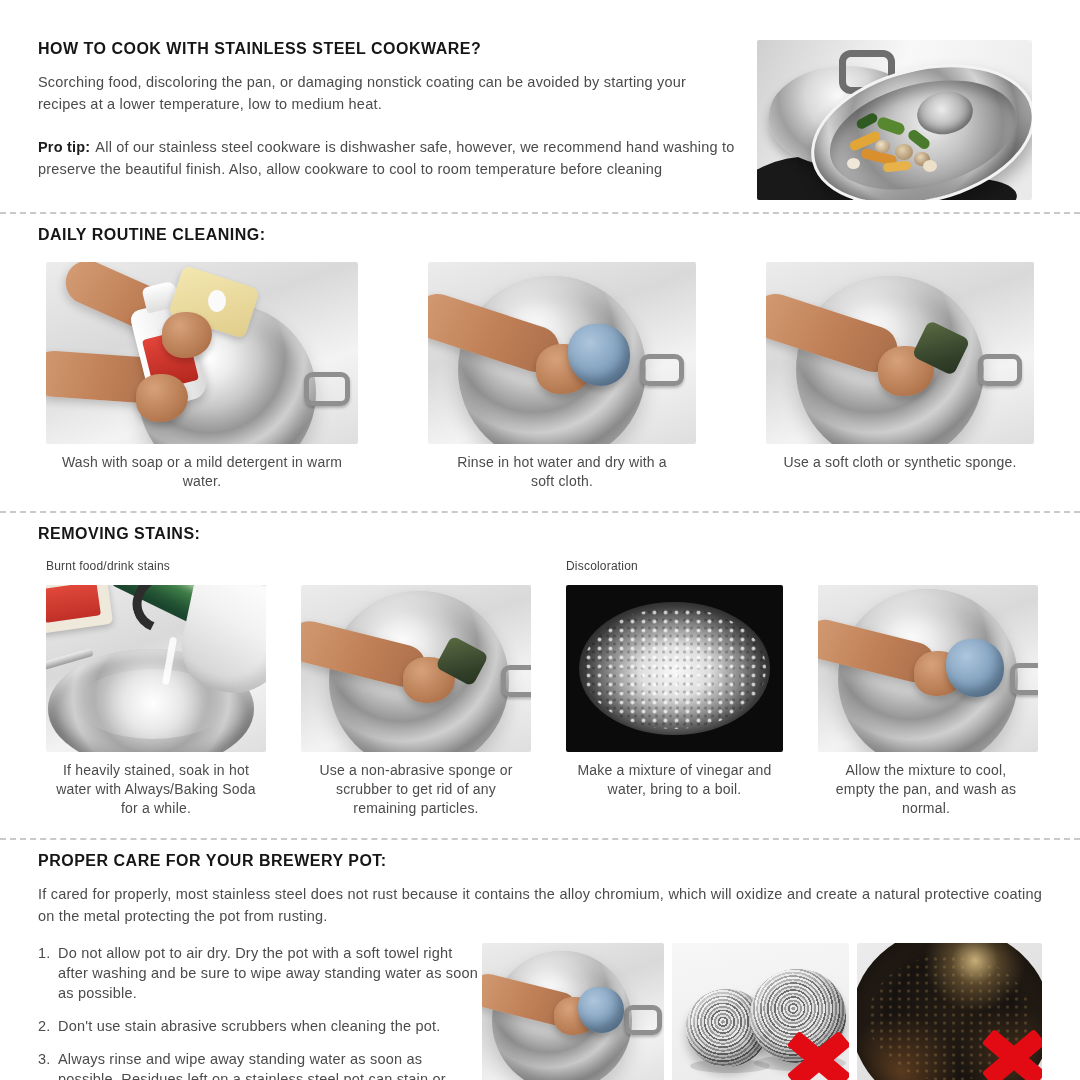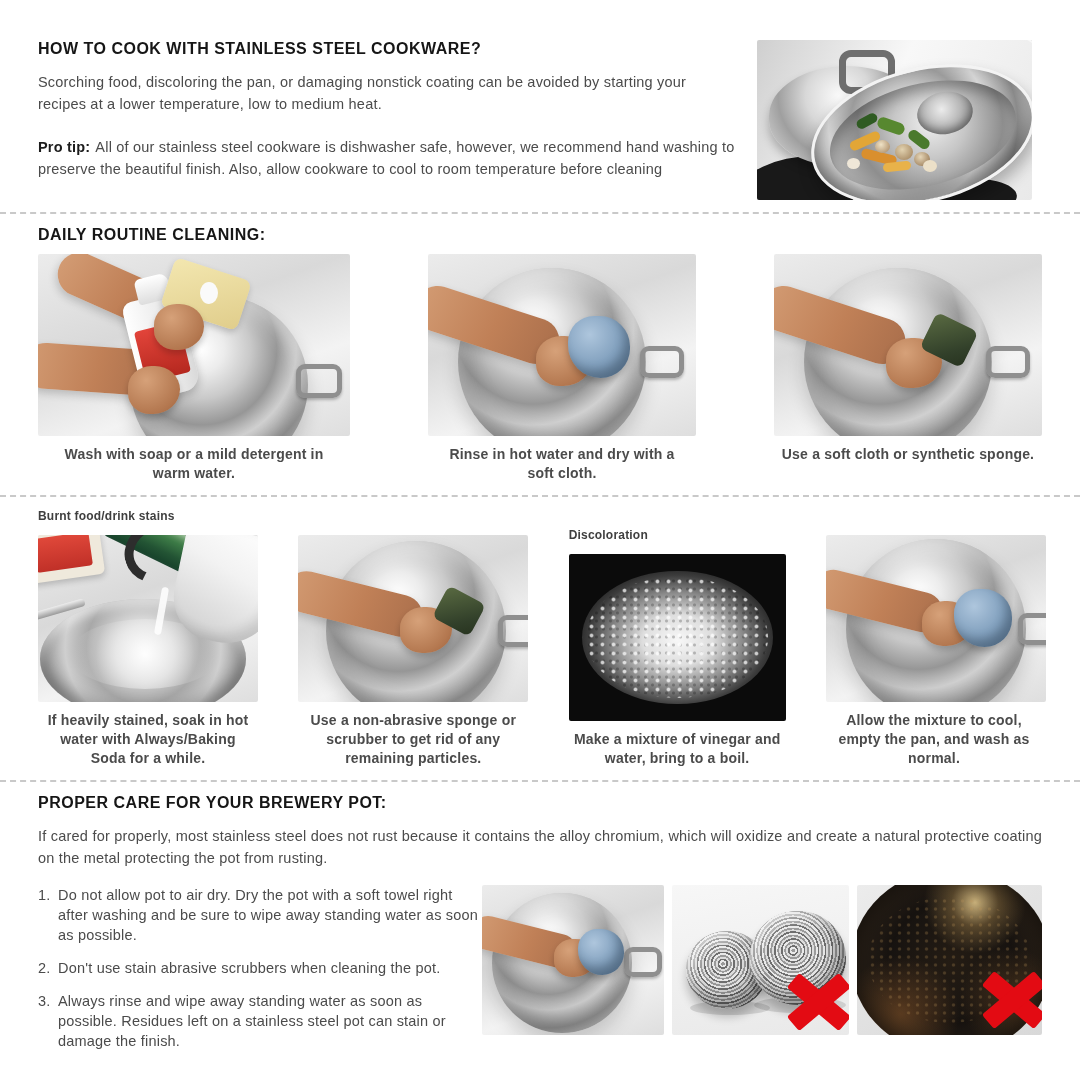--- a/index.html
+++ b/index.html
@@ -14,21 +14,21 @@
 
   
   .top-section { display:flex; align-items:flex-start; }
   .top-text { width:715px; padding-right:4px; }
   .top-text p.body { margin-top:13px; max-width:700px; }
   .top-text p.protip { margin-top:21px; max-width:700px; }
   .protip b { color:#1d1d1d; margin-right:5px; }
 
   
   .fig-row { display:flex; justify-content:space-between; margin-top:10px; }
-  figure { margin:0; display:flex; flex-direction:column; flex-shrink:0;font-weight:bold; }
+  figure { margin:8px; display:flex; flex-direction:column; flex-shrink:0; }
   .fig-head { height:26px; font-size:12px; letter-spacing:.2px; color:#3f3f3f; white-space:nowrap; }
   figcaption { margin-top:9px; text-align:center; font-size:14px; line-height:19px; color:#4b4b4b; letter-spacing:.2px; }
   figcaption .cap-inner { display:inline-block; }
 
   
   .scene { position:relative; overflow:hidden; border-radius:2px;
     background:linear-gradient(160deg,#ececec 0%,#d9d9d9 38%,#f3f3f3 68%,#dedede 100%); }
   .pan { position:absolute; border-radius:50%;
     background:radial-gradient(circle at 40% 30%,#ffffff 0%,#ececec 14%,#c9c9c9 30%,#969696 46%,#d2d2d2 58%,#a3a3a3 72%,#ededed 84%,#ababab 94%,#cfcfcf 100%);
     box-shadow:inset 0 -14px 24px rgba(0,0,0,.30), inset 0 10px 18px rgba(255,255,255,.55), 0 10px 18px rgba(0,0,0,.16); }
@@ -226,20 +226,21 @@
         </div>
         <figcaption><span class="cap-inner" style="max-width:260px;">Use a soft cloth or synthetic sponge.</span></figcaption>
       </figure>
 
     </div>
   </div>
 
   <hr class="divider">
 
   <div>
+    <h2>REMOVING STAINS:</h2>
     <div class="fig-row" style="margin-top:8px;">
 
       <figure style="width:220px;">
         <div class="fig-head">Burnt food/drink stains</div>
         <div class="scene" style="width:220px; height:167px;">
           <div class="side-pan">
               <div class="water"></div>
             </div>
           <div class="pan-rod"></div>
           <div class="label-bottle">
@@ -259,21 +260,21 @@
         <div class="scene" style="width:230px; height:167px;">
           <div class="pan" style="left:28px; top:6px; width:180px; height:180px;"></div>
           <div class="loop" style="left:200px; top:80px; width:30px; height:22px;"></div>
           <div class="arm" style="left:-14px; top:48px; width:140px; height:42px; transform:rotate(14deg);"></div>
           <div class="fist" style="left:102px; top:72px; width:52px; height:46px;"></div>
           <div class="sponge-green" style="left:140px; top:58px; width:42px; height:36px; transform:rotate(28deg);"></div>
         </div>
         <figcaption><span class="cap-inner" style="max-width:220px;">Use a non-abrasive sponge or scrubber to get rid of any remaining particles.</span></figcaption>
       </figure>
 
-      <figure style="width:217px;justify-content:flex-end;">
+      <figure style="width:217px;">
         <div class="fig-head">Discoloration</div>
         <div class="scene scene-boil" style="width:217px; height:167px;">
           <div class="foam"></div>
           <div class="foam-dots"></div>
         </div>
         <figcaption><span class="cap-inner" style="max-width:210px;">Make a mixture of vinegar and water, bring to a boil.</span></figcaption>
       </figure>
 
       <figure style="width:216px;">
         <div class="fig-head"></div>

